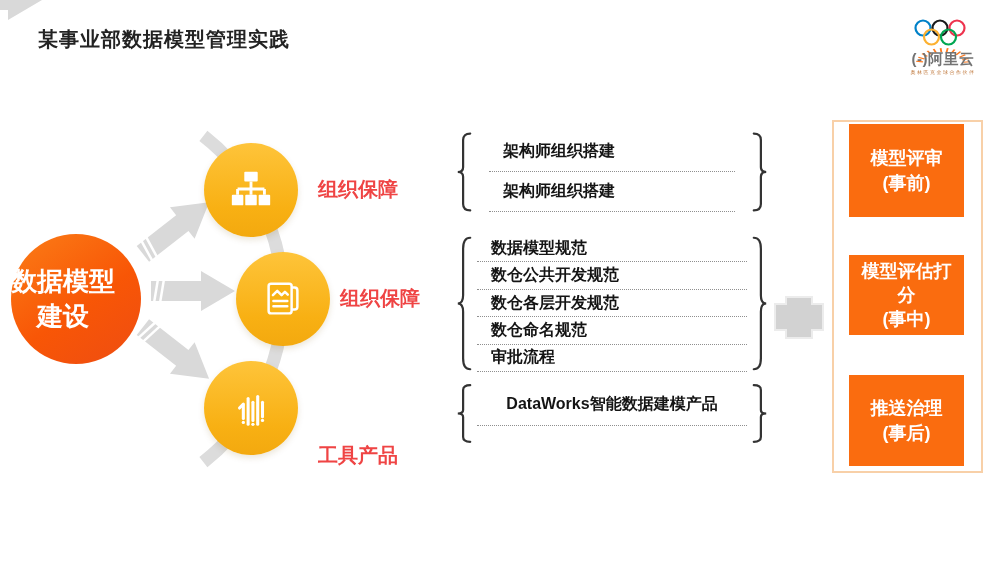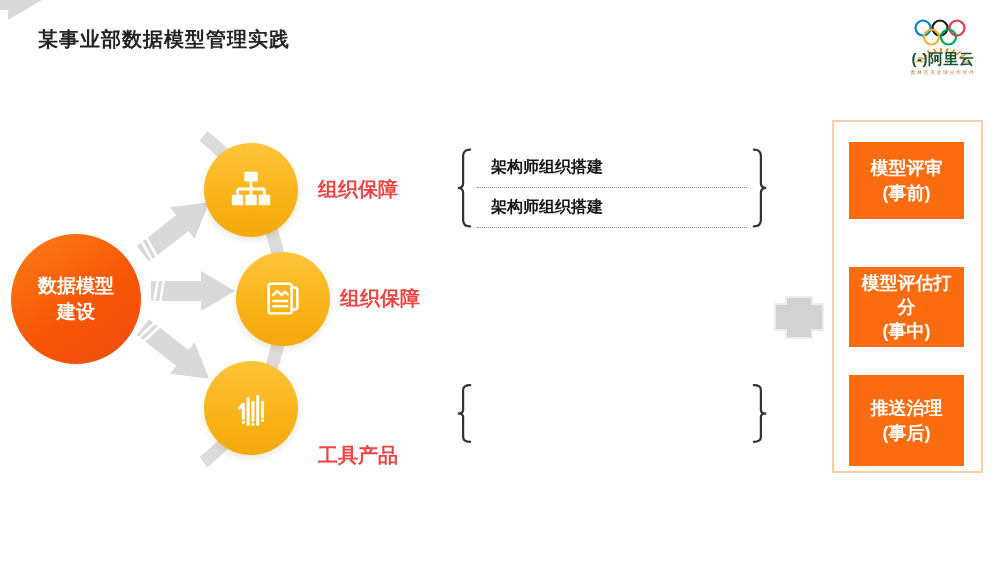--- a/index.html
+++ b/index.html
@@ -9,64 +9,64 @@
 
   .page-title { position:absolute; left:38px; top:26px; font-size:20px; font-weight:700;
                 color:#232323; letter-spacing:1px; }
 
   
   .decor { position:absolute; left:0; top:0; }
 
   
   .source-node { position:absolute; left:11px; top:234px; width:130px; height:130px; border-radius:50%;
                  background:linear-gradient(145deg,#fb7d17 0%,#f85606 55%,#ee4d12 100%);
-                 display:flex; align-items:center; justify-content:center; text-align:center;
-                 color:#fff; font-size:19px; font-weight:700; line-height:1.35; }
+                 display:flex; align-items:center; text-align:center;
+                 color:#fff; font-size:26px; font-weight:700; line-height:1.35; }
 
   
   .branch-node { position:absolute; width:94px; height:94px; border-radius:50%;
                  background:linear-gradient(180deg,#fec43a 0%,#f8b013 70%,#f3a90f 100%);
                  box-shadow:0 3px 6px rgba(120,90,0,.15);
                  display:flex; align-items:center; justify-content:center; }
   .branch-node.n1 { left:204px; top:143px; }
   .branch-node.n2 { left:236px; top:252px; }
   .branch-node.n3 { left:204px; top:361px; }
 
   .branch-label { position:absolute; font-size:20px; font-weight:700; color:#ef4444; white-space:nowrap; }
   .branch-label.l1 { left:318px; top:176px; }
   .branch-label.l2 { left:340px; top:285px; }
   .branch-label.l3 { left:318px; top:394px;margin-top:48px; }
 
   
   .group { position:absolute; left:456px; width:312px; display:flex; align-items:stretch; }
-  .group.g1 { top:148px; height:80px; }
+  .group.g1 { top:132px; height:80px;gap:12px; }
   .group.g2 { top:235px; height:137px; }
   .group.g3 { top:384px; height:59px; }
   .brace { width:16px; height:100%; flex:0 0 16px; }
   .rows { flex:1; margin:0 5px; display:flex; flex-direction:column; }
   .row { flex:1; display:flex; align-items:center; padding-left:14px;
          border-bottom:1px dotted #8f8f8f; font-size:16px; font-weight:600; color:#141414;
          white-space:nowrap; }
   .g3 .row { flex:0 0 42px; justify-content:center; padding-left:0; }
   .g3 .row-spacer { flex:1; }
 
   
   .stage-panel { position:absolute; left:832px; top:120px; width:151px; height:353px;
                  border:2px solid #f8d0a8; background:#fff; }
   .stage-box { position:absolute; left:15px; width:115px; background:#fa6c0f; color:#fff;
                display:flex; flex-direction:column; align-items:center; justify-content:center;
                text-align:center; font-size:18px; font-weight:700; line-height:1.35; padding:0 10px; }
-  .stage-box.s1 { top:20px;  height:77px; }
-  .stage-box.s2 { top:133px; height:80px;margin-top:12px; }
+  .stage-box.s1 { top:2px;  height:93px; }
+  .stage-box.s2 { top:133px; height:80px; }
   .stage-box.s3 { top:253px; height:91px; }
 
   
   .logo { position:absolute; left:898px; top:12px; width:90px; text-align:center; }
   .logo .brand { position:absolute; left:0; top:38px; width:90px; font-size:15px; font-weight:700;
-                 color:#14532d; letter-spacing:0.5px; }
+                 color:#737373; letter-spacing:0.5px; }
   .logo .tagline { position:absolute; left:0; top:57px; width:90px; font-size:5px;
                    color:#c0793d; letter-spacing:1.5px; white-space:nowrap; overflow:hidden; }
 </style>
 </head>
 <body>
 
 <div class="slide">
 
   <svg class="decor" width="1000" height="563" viewBox="0 0 1000 563">
 
@@ -169,26 +169,42 @@
     </svg>
     <div class="rows">
       <div class="row">架构师组织搭建</div>
       <div class="row">架构师组织搭建</div>
     </div>
     <svg class="brace" viewBox="0 0 18 100" preserveAspectRatio="none">
       <path d="M2 2 Q10 2 10 10 L10 44 Q10 50 16 50 Q10 50 10 56 L10 90 Q10 98 2 98" fill="none" stroke="#333" stroke-width="2.2" stroke-linecap="round" vector-effect="non-scaling-stroke"></path>
     </svg>
   </div>
 
+  <div class="group g2">
+    <svg class="brace" viewBox="0 0 18 100" preserveAspectRatio="none">
+      <path d="M16 2 Q8 2 8 10 L8 44 Q8 50 2 50 Q8 50 8 56 L8 90 Q8 98 16 98" fill="none" stroke="#333" stroke-width="2.2" stroke-linecap="round" vector-effect="non-scaling-stroke"></path>
+    </svg>
+    <div class="rows">
+      <div class="row">数据模型规范</div>
+      <div class="row">数仓公共开发规范</div>
+      <div class="row">数仓各层开发规范</div>
+      <div class="row">数仓命名规范</div>
+      <div class="row">审批流程</div>
+    </div>
+    <svg class="brace" viewBox="0 0 18 100" preserveAspectRatio="none">
+      <path d="M2 2 Q10 2 10 10 L10 44 Q10 50 16 50 Q10 50 10 56 L10 90 Q10 98 2 98" fill="none" stroke="#333" stroke-width="2.2" stroke-linecap="round" vector-effect="non-scaling-stroke"></path>
+    </svg>
+  </div>
 
   <div class="group g3">
     <svg class="brace" viewBox="0 0 18 100" preserveAspectRatio="none">
       <path d="M16 2 Q8 2 8 10 L8 44 Q8 50 2 50 Q8 50 8 56 L8 90 Q8 98 16 98" fill="none" stroke="#333" stroke-width="2.2" stroke-linecap="round" vector-effect="non-scaling-stroke"></path>
     </svg>
     <div class="rows">
+      <div class="row">DataWorks智能数据建模产品</div>
       <div class="row-spacer"></div>
     </div>
     <svg class="brace" viewBox="0 0 18 100" preserveAspectRatio="none">
       <path d="M2 2 Q10 2 10 10 L10 44 Q10 50 16 50 Q10 50 10 56 L10 90 Q10 98 2 98" fill="none" stroke="#333" stroke-width="2.2" stroke-linecap="round" vector-effect="non-scaling-stroke"></path>
     </svg>
   </div>
 
   <div class="stage-panel">
     <div class="stage-box s1">
       <span>模型评审</span>

